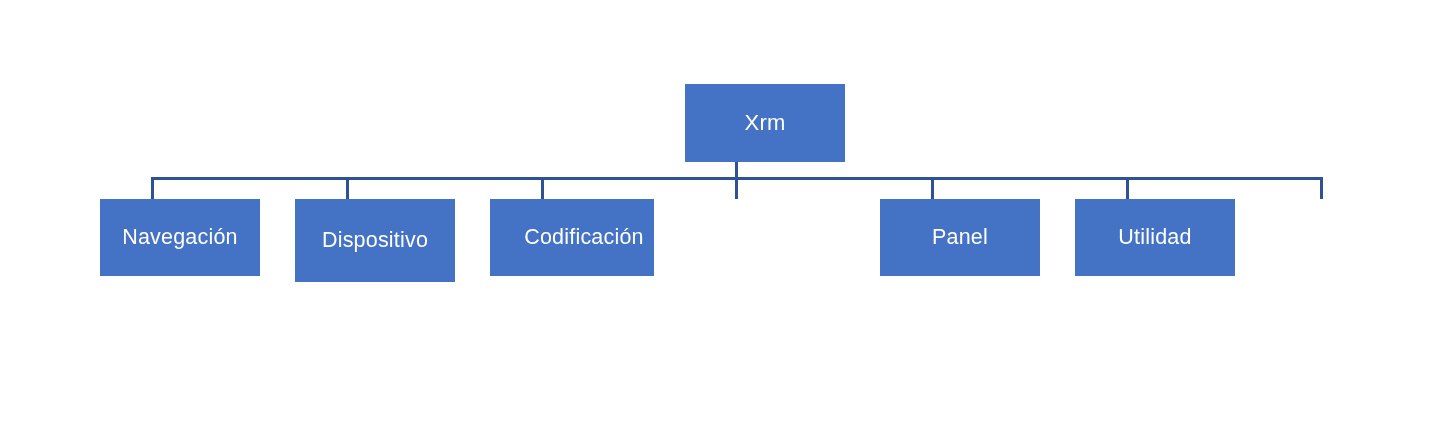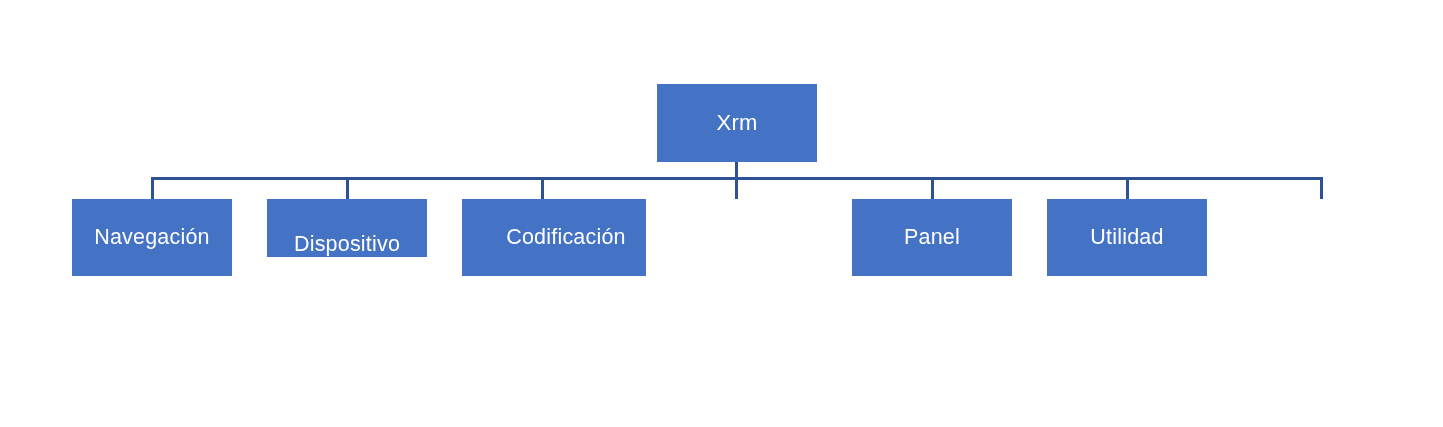--- a/index.html
+++ b/index.html
@@ -27,20 +27,21 @@
     background: var(--node-fill);
     color: var(--node-text);
     display: flex;
     align-items: center;
     justify-content: center;
     text-align: center;
     font-size: 21.5px;
     letter-spacing: 0.2px;
     cursor: default;
     user-select: none;
+    margin-left: 28px;
   }
   .node.root { font-size: 22px; }
   .connector {
     position: absolute;
     background: var(--connector);
   }
   .connector.h { height: 3px; }
   .connector.v { width: 3px; }
 </style>
 </head>
@@ -58,24 +59,24 @@
   <div class="connector v" style="left:346px;  top:179px; height:20px;"></div>
   <div class="connector v" style="left:541px;  top:179px; height:20px;"></div>
   <div class="connector v" style="left:735px;  top:179px; height:20px;"></div>
   <div class="connector v" style="left:931px;  top:179px; height:20px;"></div>
   <div class="connector v" style="left:1126px; top:179px; height:20px;"></div>
   <div class="connector v" style="left:1320px; top:179px; height:20px;"></div>
 
   <div class="node" style="left:72px; top:199px; width:160px; height:77px;">
     <span>Navegación</span>
   </div>
-  <div class="node" style="left:267px; top:199px; width:160px; height:58px;align-items:flex-end;">
+  <div class="node" style="left:267px; top:199px; width:160px; height:83px;">
     <span>Dispositivo</span>
   </div>
-  <div class="node" style="left:462px; top:199px; width:184px; height:77px;padding-left:24px;">
+  <div class="node" style="left:462px; top:199px; width:164px; height:77px;padding-left:24px;">
     <span>Codificación</span>
   </div>
   <div class="node" style="left:1047px; top:199px; width:160px; height:77px;">
     <span>Utilidad</span>
   </div>
   <div class="node" style="left:852px; top:199px; width:160px; height:77px;">
     <span>Panel</span>
   </div>
 
 </div>

